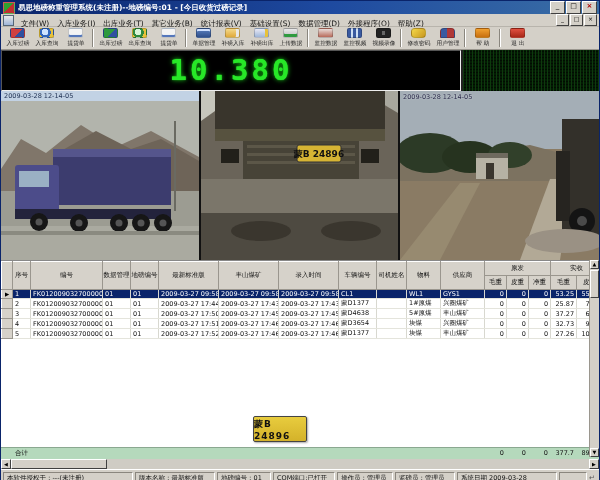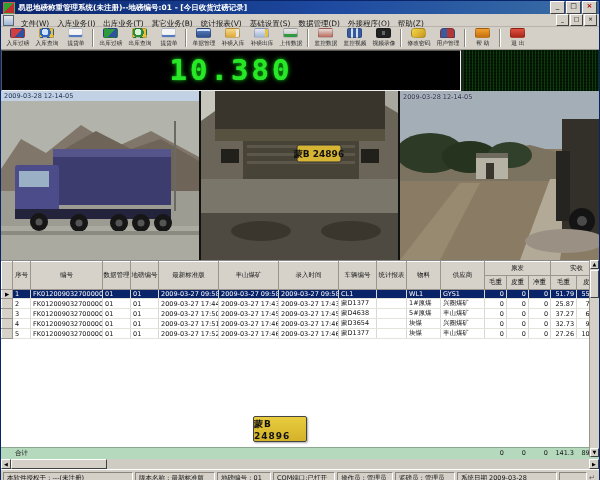--- a/index.html
+++ b/index.html
@@ -289,21 +289,21 @@
           <tr>
             <th rowspan="2"></th>
             <th rowspan="2">序号</th>
             <th rowspan="2">编号</th>
             <th rowspan="2">数据管理</th>
             <th rowspan="2">地磅编号</th>
             <th rowspan="2">最新标准版</th>
             <th rowspan="2">丰山煤矿</th>
             <th rowspan="2">录入时间</th>
             <th rowspan="2">车辆编号</th>
-            <th rowspan="2">统计报表</th>
+            <th rowspan="2">司机姓名</th>
             <th rowspan="2">物料</th>
             <th rowspan="2">供应商</th>
             <th colspan="3">原发</th>
             <th colspan="3">实收</th>
           </tr>
           <tr>
             <th>毛重</th>
             <th>皮重</th>
             <th>净重</th>
             <th>毛重</th>
@@ -321,21 +321,21 @@
               <td>2009-03-27 09:58:00</td>
               <td>2009-03-27 09:58:00</td>
               <td>2009-03-27 09:58:00</td>
               <td>CL1</td>
               <td></td>
               <td>WL1</td>
               <td>GYS1</td>
               <td class="num">0</td>
               <td class="num">0</td>
               <td class="num">0</td>
-              <td class="num">51.79</td>
+              <td class="num">53.25</td>
               <td class="num">55.44</td>
             </tr>
             <tr>
               <td class="rowhdr"></td>
               <td>2</td>
               <td>FK0120090327000002</td>
               <td>01</td>
               <td>01</td>
               <td>2009-03-27 17:44:00</td>
               <td>2009-03-27 17:43:00</td>
@@ -417,21 +417,21 @@
       <div class="vs-thumb"></div>
       <div class="vs-btn bottom">▼</div>
     </div>
   </div>
 
   <div class="totalrow">
     <span class="tlabel">合计</span>
   <span class="tval" style="left: 483px; width: 20px;">0</span>
       <span class="tval" style="left: 505px; width: 20px;">0</span>
       <span class="tval" style="left: 527px; width: 20px;">0</span>
-      <span class="tval" style="left: 549px; width: 24px;">141.3</span>
+      <span class="tval" style="left: 549px; width: 24px;">377.7</span>
       <span class="tval" style="left: 575px; width: 24px;">89.91</span>
     </div>
 
   <div class="hscroll">
     <div class="hs-btn">◀</div>
     <div class="hs-thumb"></div>
     <div class="hs-btn right">▶</div>
   </div>
 
   <div class="statusbar">

